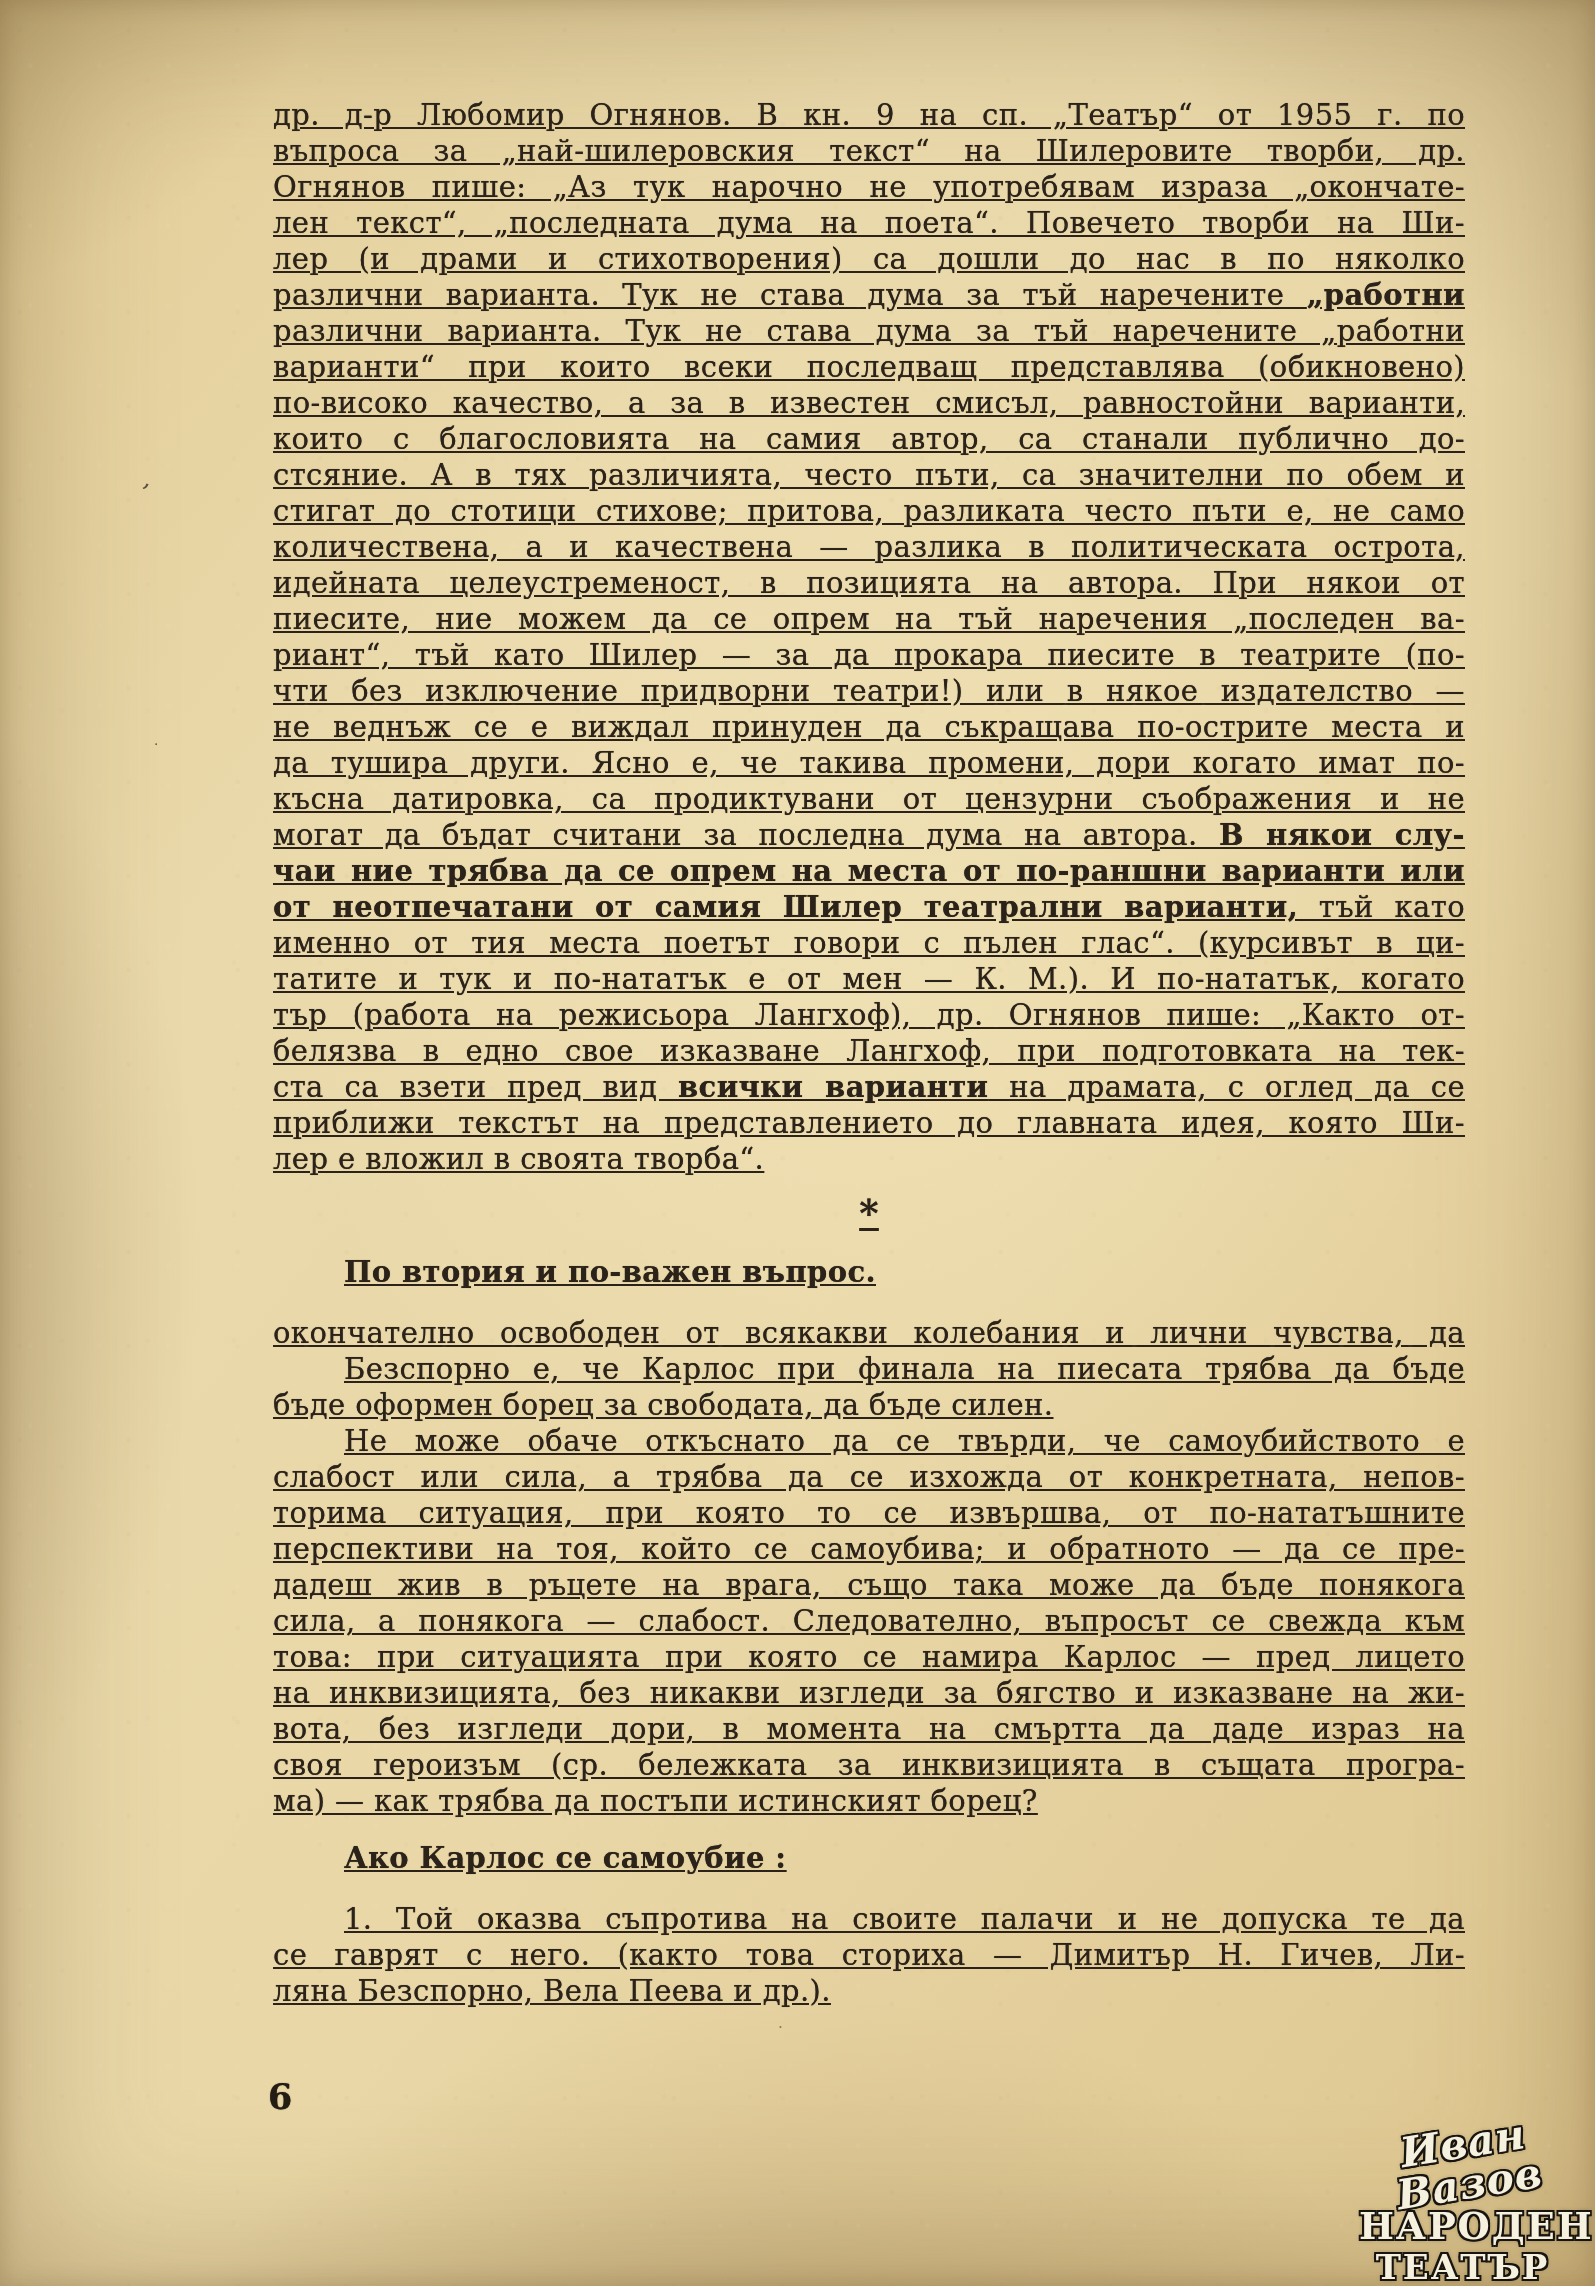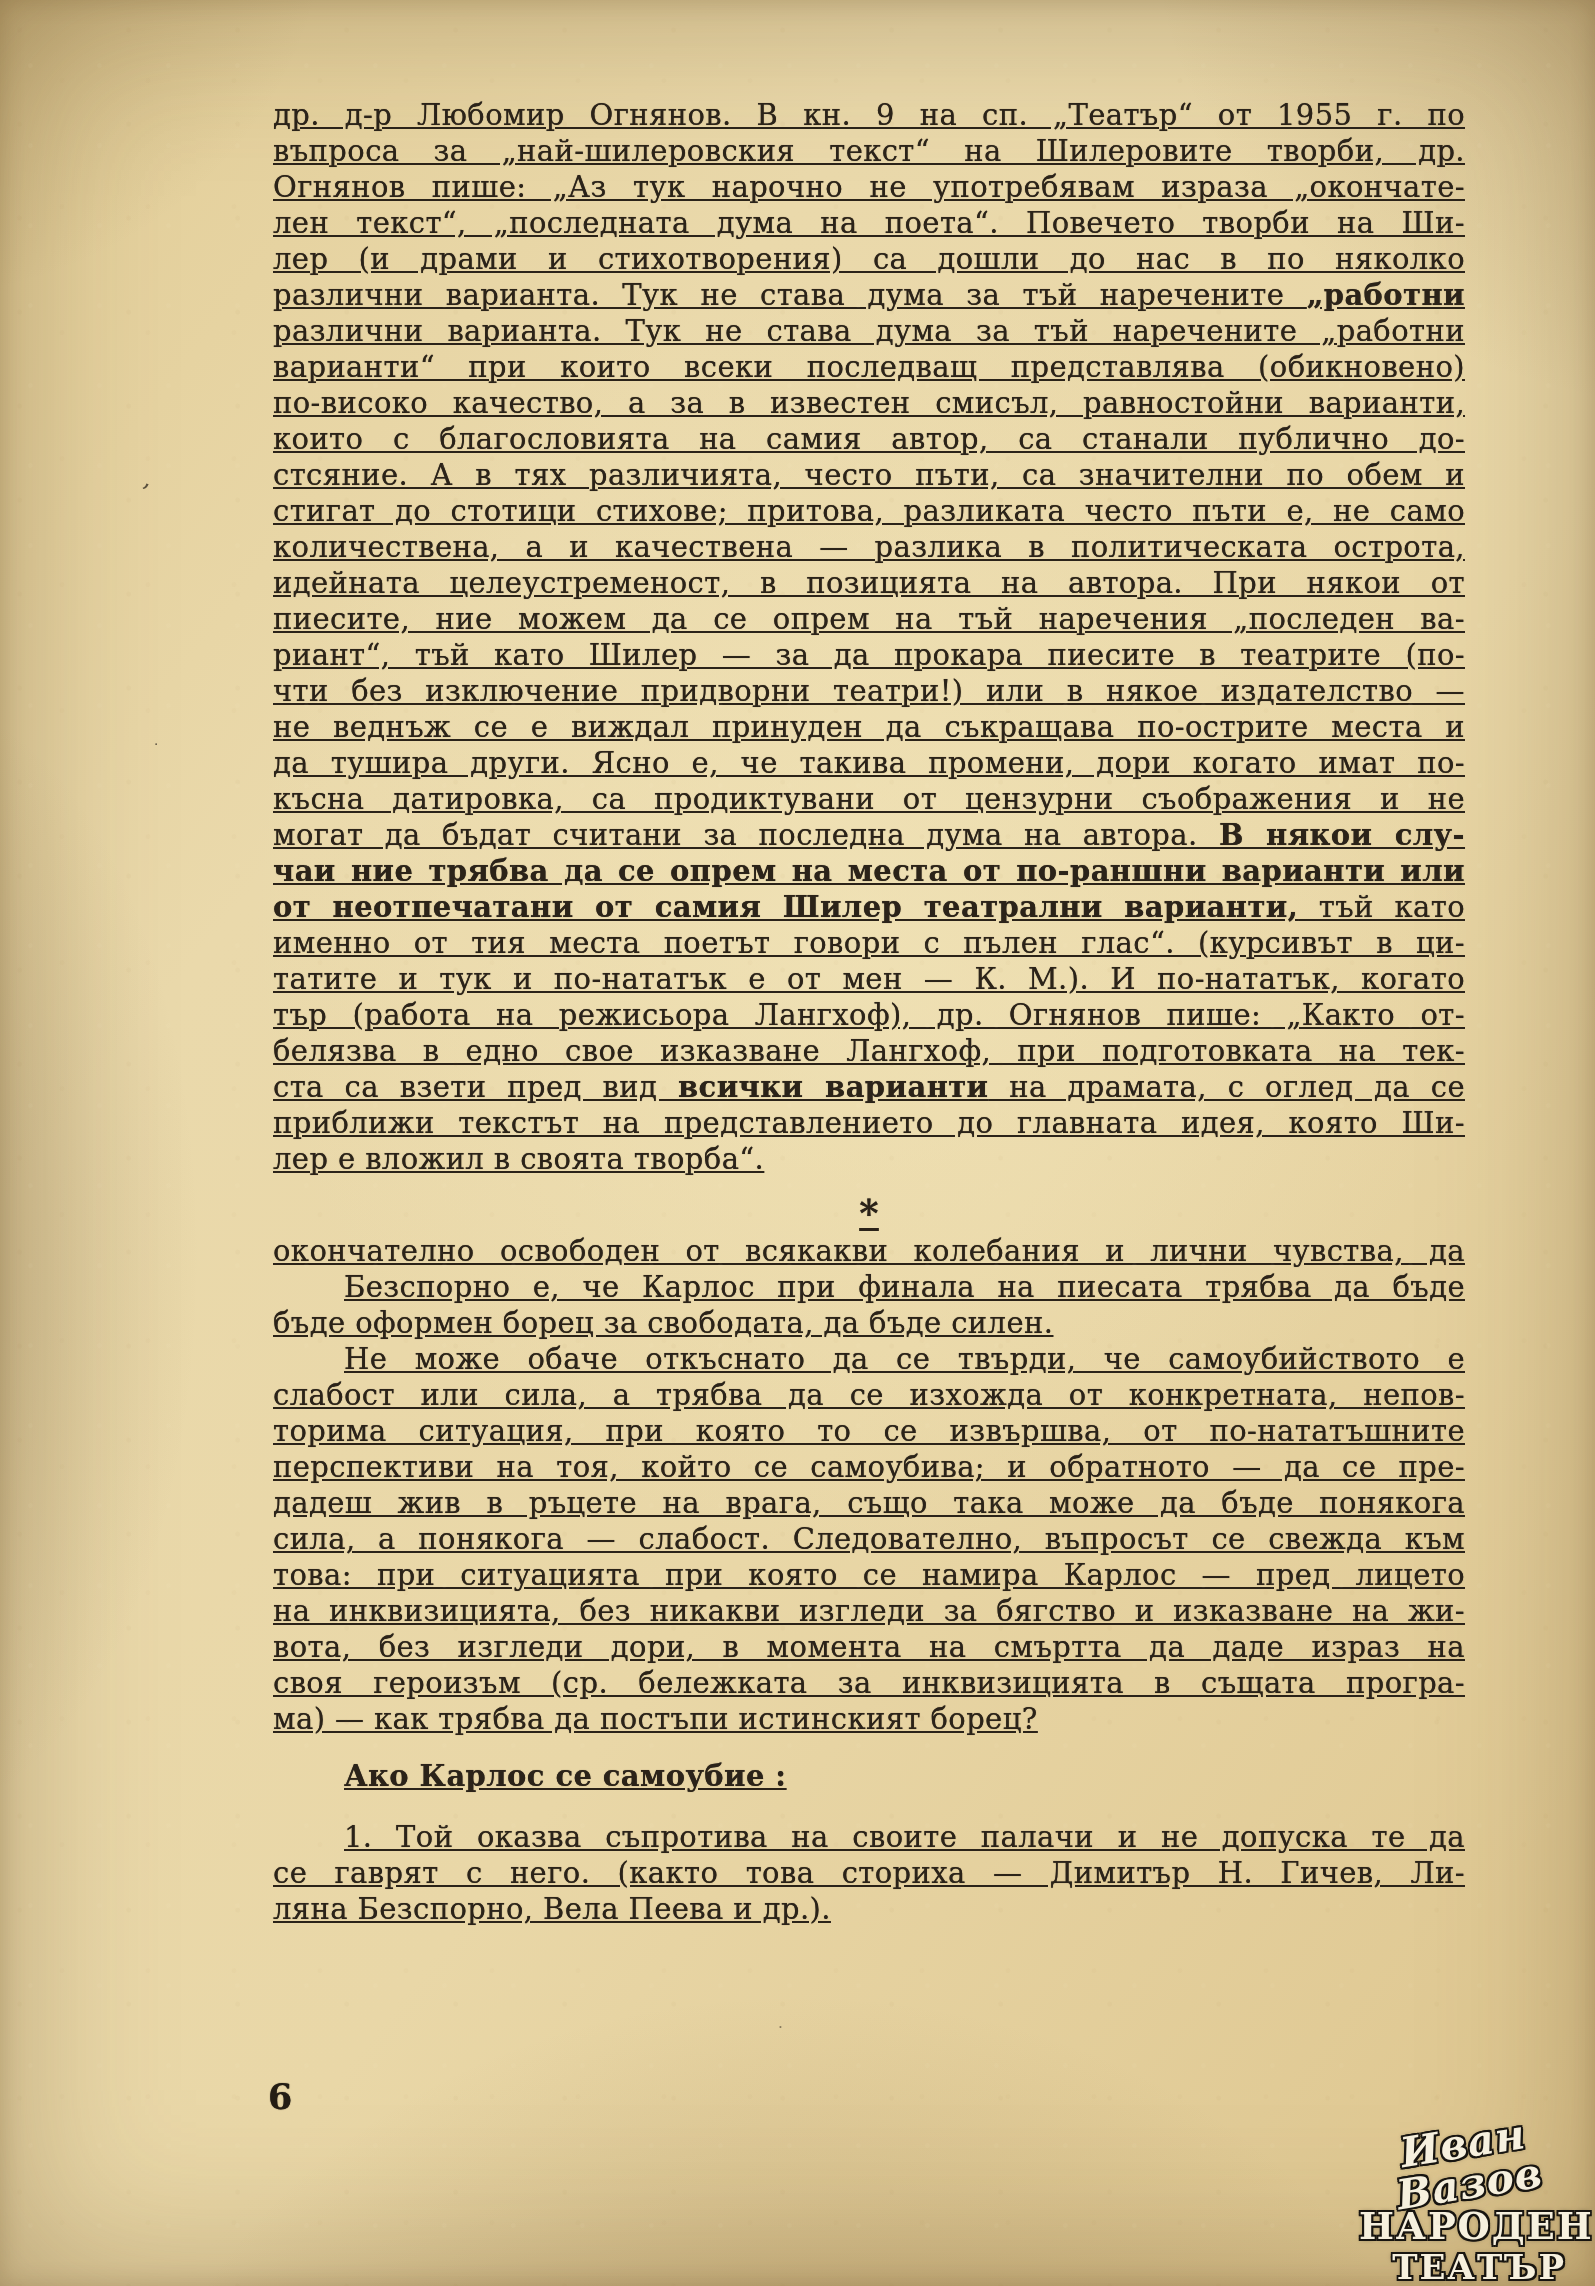--- a/index.html
+++ b/index.html
@@ -64,21 +64,21 @@
       -1.9px  0   0 #181510, 1.9px  0   0 #181510,
        0   -1.9px 0 #181510, 0    1.9px 0 #181510,
        0 0 5.8px rgba(20,16,8,.55);
   }
   .wm-script{
     display:block;font-style:italic;font-weight:bold;font-size:41px;
     transform:rotate(-9deg) translateX(3.9px);margin-bottom:-9.7px;
     letter-spacing:1px;
   }
   .wm-l1{display:block;font-weight:bold;font-size:37px;letter-spacing:1.9px;margin-top:11.6px;}
-  .wm-l2{display:block;font-weight:bold;font-size:34px;letter-spacing:1.9px;margin-top:4.8px;text-align:right;}
+  .wm-l2{display:block;font-weight:bold;font-size:34px;letter-spacing:1.9px;margin-top:4.8px;}
   .speck{position:absolute;color:#3a3227;font-size:25px;line-height:1;opacity:.8;}
 </style>
 </head>
 <body>
 
 <div class="page">
 
   <div class="text-block">
       <div class="para">
         <div class="line"><span>др. д-р Любомир Огнянов. В кн. 9 на сп. „Театър“ от 1955 г. по</span></div>
@@ -106,20 +106,21 @@
         <div class="line"><span class="b">от неотпечатани от самия Шилер театрални варианти,</span><span> тъй като</span></div>
         <div class="line"><span>именно от тия места поетът говори с пълен глас“. (курсивът в ци-</span></div>
         <div class="line"><span>татите и тук и по-нататък е от мен — К. М.). И по-нататък, когато</span></div>
         <div class="line"><span>тър (работа на режисьора Лангхоф), др. Огнянов пише: „Както от-</span></div>
         <div class="line"><span>белязва в едно свое изказване Лангхоф, при подготовката на тек-</span></div>
         <div class="line"><span>ста са взети пред вид </span><span class="b">всички варианти</span><span> на драмата, с оглед да се</span></div>
         <div class="line"><span>приближи текстът на представлението до главната идея, която Ши-</span></div>
         <div class="line last"><span>лер е вложил в своята творба“.</span></div>
       </div>
       <div class="sep">*</div>
+      <div class="heading">По втория и по-важен въпрос.</div>
       <div class="para">
         <div class="line"><span>окончателно освободен от всякакви колебания и лични чувства, да</span></div>
         <div class="line ind"><span>Безспорно е, че Карлос при финала на пиесата трябва да бъде</span></div>
         <div class="line last"><span>бъде оформен борец за свободата, да бъде силен.</span></div>
       </div>
       <div class="para">
         <div class="line ind"><span>Не може обаче откъснато да се твърди, че самоубийството е</span></div>
         <div class="line"><span>слабост или сила, а трябва да се изхожда от конкретната, непов-</span></div>
         <div class="line"><span>торима ситуация, при която то се извършва, от по-нататъшните</span></div>
         <div class="line"><span>перспективи на тоя, който се самоубива; и обратното — да се пре-</span></div>

